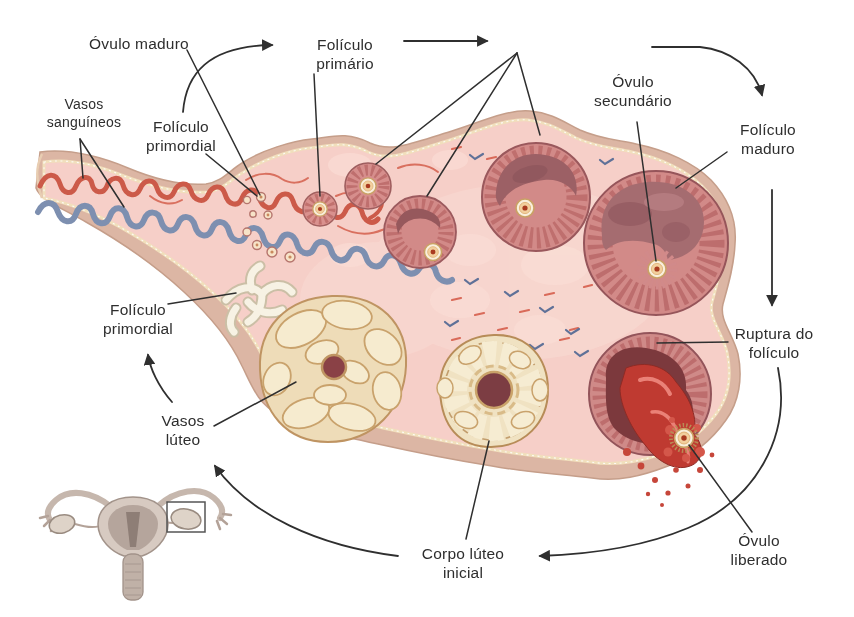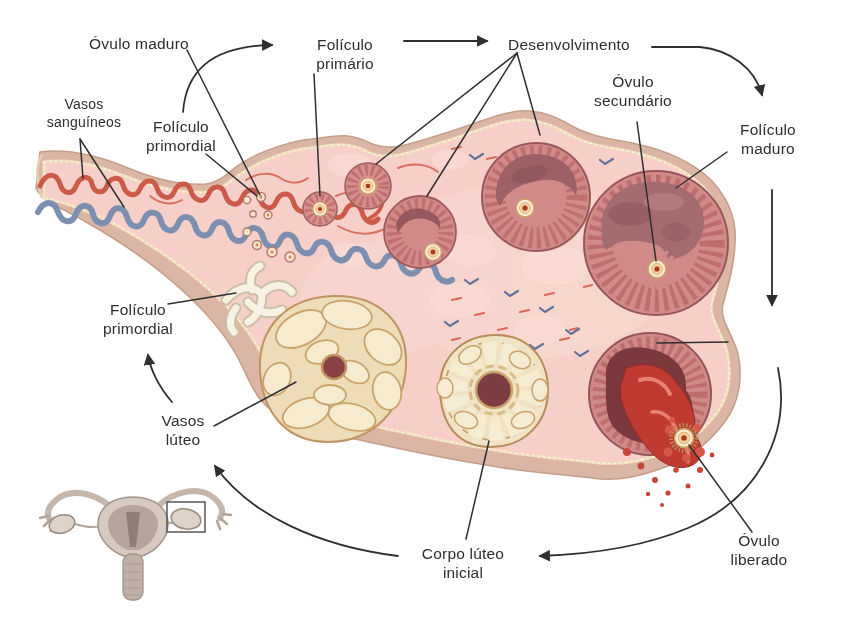--- a/index.html
+++ b/index.html
@@ -338,25 +338,26 @@
   </g>
 </svg>
 
 <div class="lbl small" style="left:84px;top:113px">Vasos
 sanguíneos</div>
 <div class="lbl" style="left:139px;top:44px">Óvulo maduro</div>
 <div class="lbl" style="left:181px;top:137px">Folículo
 primordial</div>
 <div class="lbl" style="left:345px;top:55px">Folículo
 primário</div>
-<div class="lbl" style="left:569px;top:45px">Desenvolvimento</div>
 <div class="lbl" style="left:633px;top:92px">Óvulo
 secundário</div>
 <div class="lbl" style="left:768px;top:140px">Folículo
 maduro</div>
+<div class="lbl" style="left:774px;top:344px">Ruptura do
+folículo</div>
 <div class="lbl" style="left:138px;top:320px">Folículo
 primordial</div>
 <div class="lbl" style="left:183px;top:431px">Vasos
 lúteo</div>
 <div class="lbl" style="left:463px;top:564px">Corpo lúteo
 inicial</div>
 <div class="lbl" style="left:759px;top:551px">Óvulo
 liberado</div>
 
 </div>

